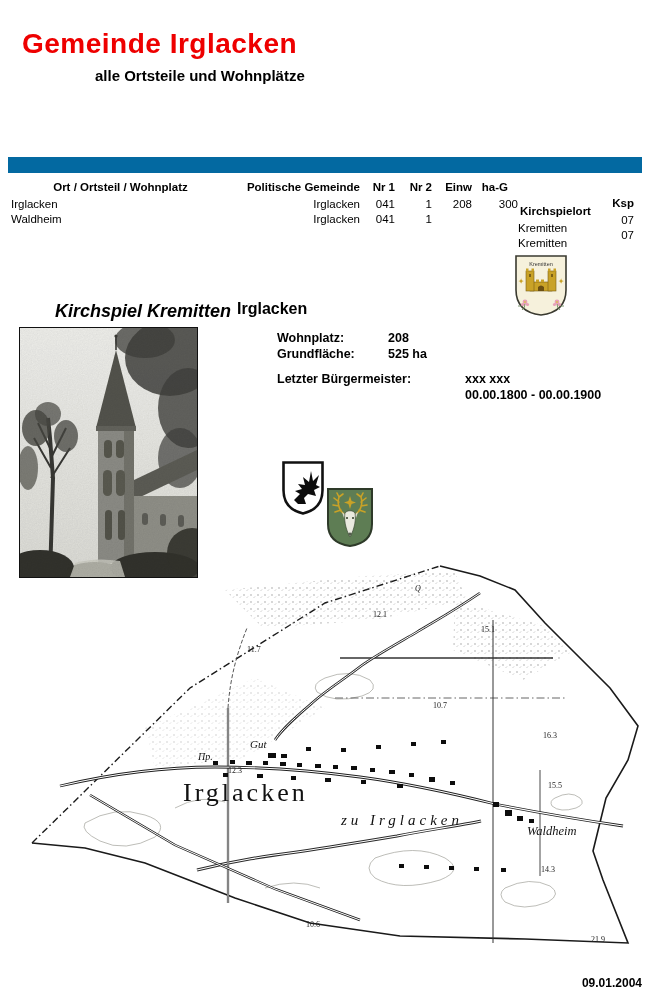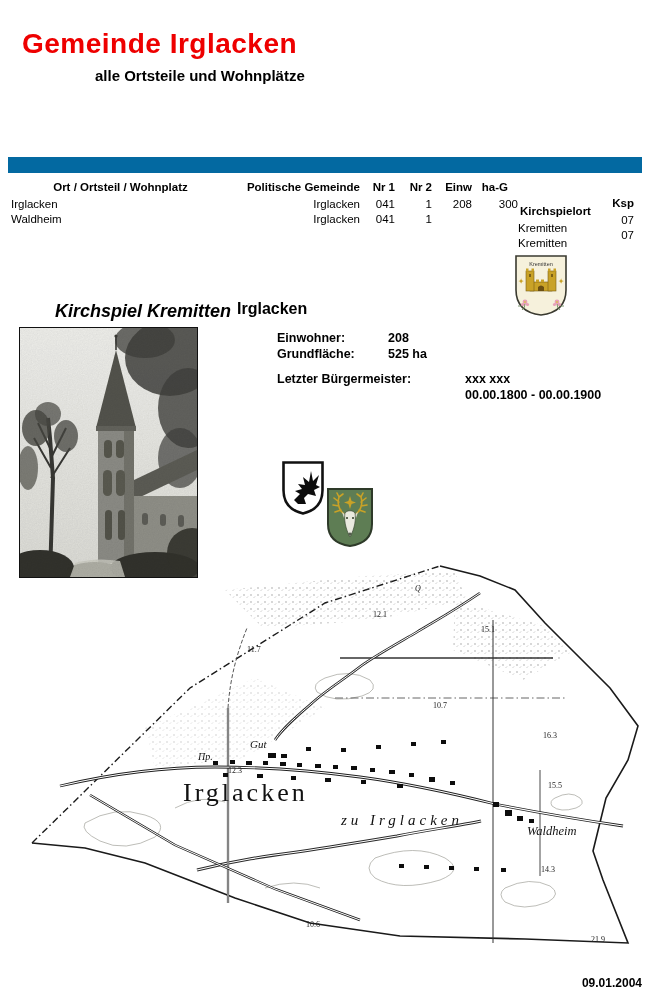--- a/index.html
+++ b/index.html
@@ -166,21 +166,21 @@
         <ellipse cx="75" cy="246" rx="30" ry="12" opacity="0.9"></ellipse>
         <ellipse cx="135" cy="240" rx="45" ry="16"></ellipse>
         <ellipse cx="172" cy="225" rx="25" ry="25" opacity="0.9"></ellipse>
       </g>
       <path d="M55,235 q20,-6 45,-2 l5,16 H50 Z" fill="#cfcfc6" opacity="0.8"></path>
       <rect x="0" y="0" width="177" height="249" filter="url(#grain)" opacity="0.10"></rect>
     </svg>
   </div>
 
   <div class="abs place-name">Irglacken</div>
-  <div class="abs info" style="left:277px;top:331px;">Einwohner:</div>
+  <div class="abs info" style="left:277px;top:331px;">Wohnplatz:</div>
   <div class="abs info" style="left:388px;top:331px;">208</div>
   <div class="abs info" style="left:277px;top:347px;">Grundfläche:</div>
   <div class="abs info" style="left:388px;top:347px;">525 ha</div>
   <div class="abs info" style="left:277px;top:372px;">Letzter Bürgermeister:</div>
   <div class="abs info" style="left:465px;top:372px;">xxx xxx</div>
   <div class="abs info" style="left:465px;top:388px;">00.00.1800 - 00.00.1900</div>
 
   <div class="abs" style="left:281px;top:460px;">
     <svg width="44" height="56" viewBox="0 0 44 56">
       <path d="M2.5,2.5 H41.5 V30 Q41.5,49 22,53.5 Q2.5,49 2.5,30 Z" fill="#ffffff" stroke="#111" stroke-width="2.6"></path>

